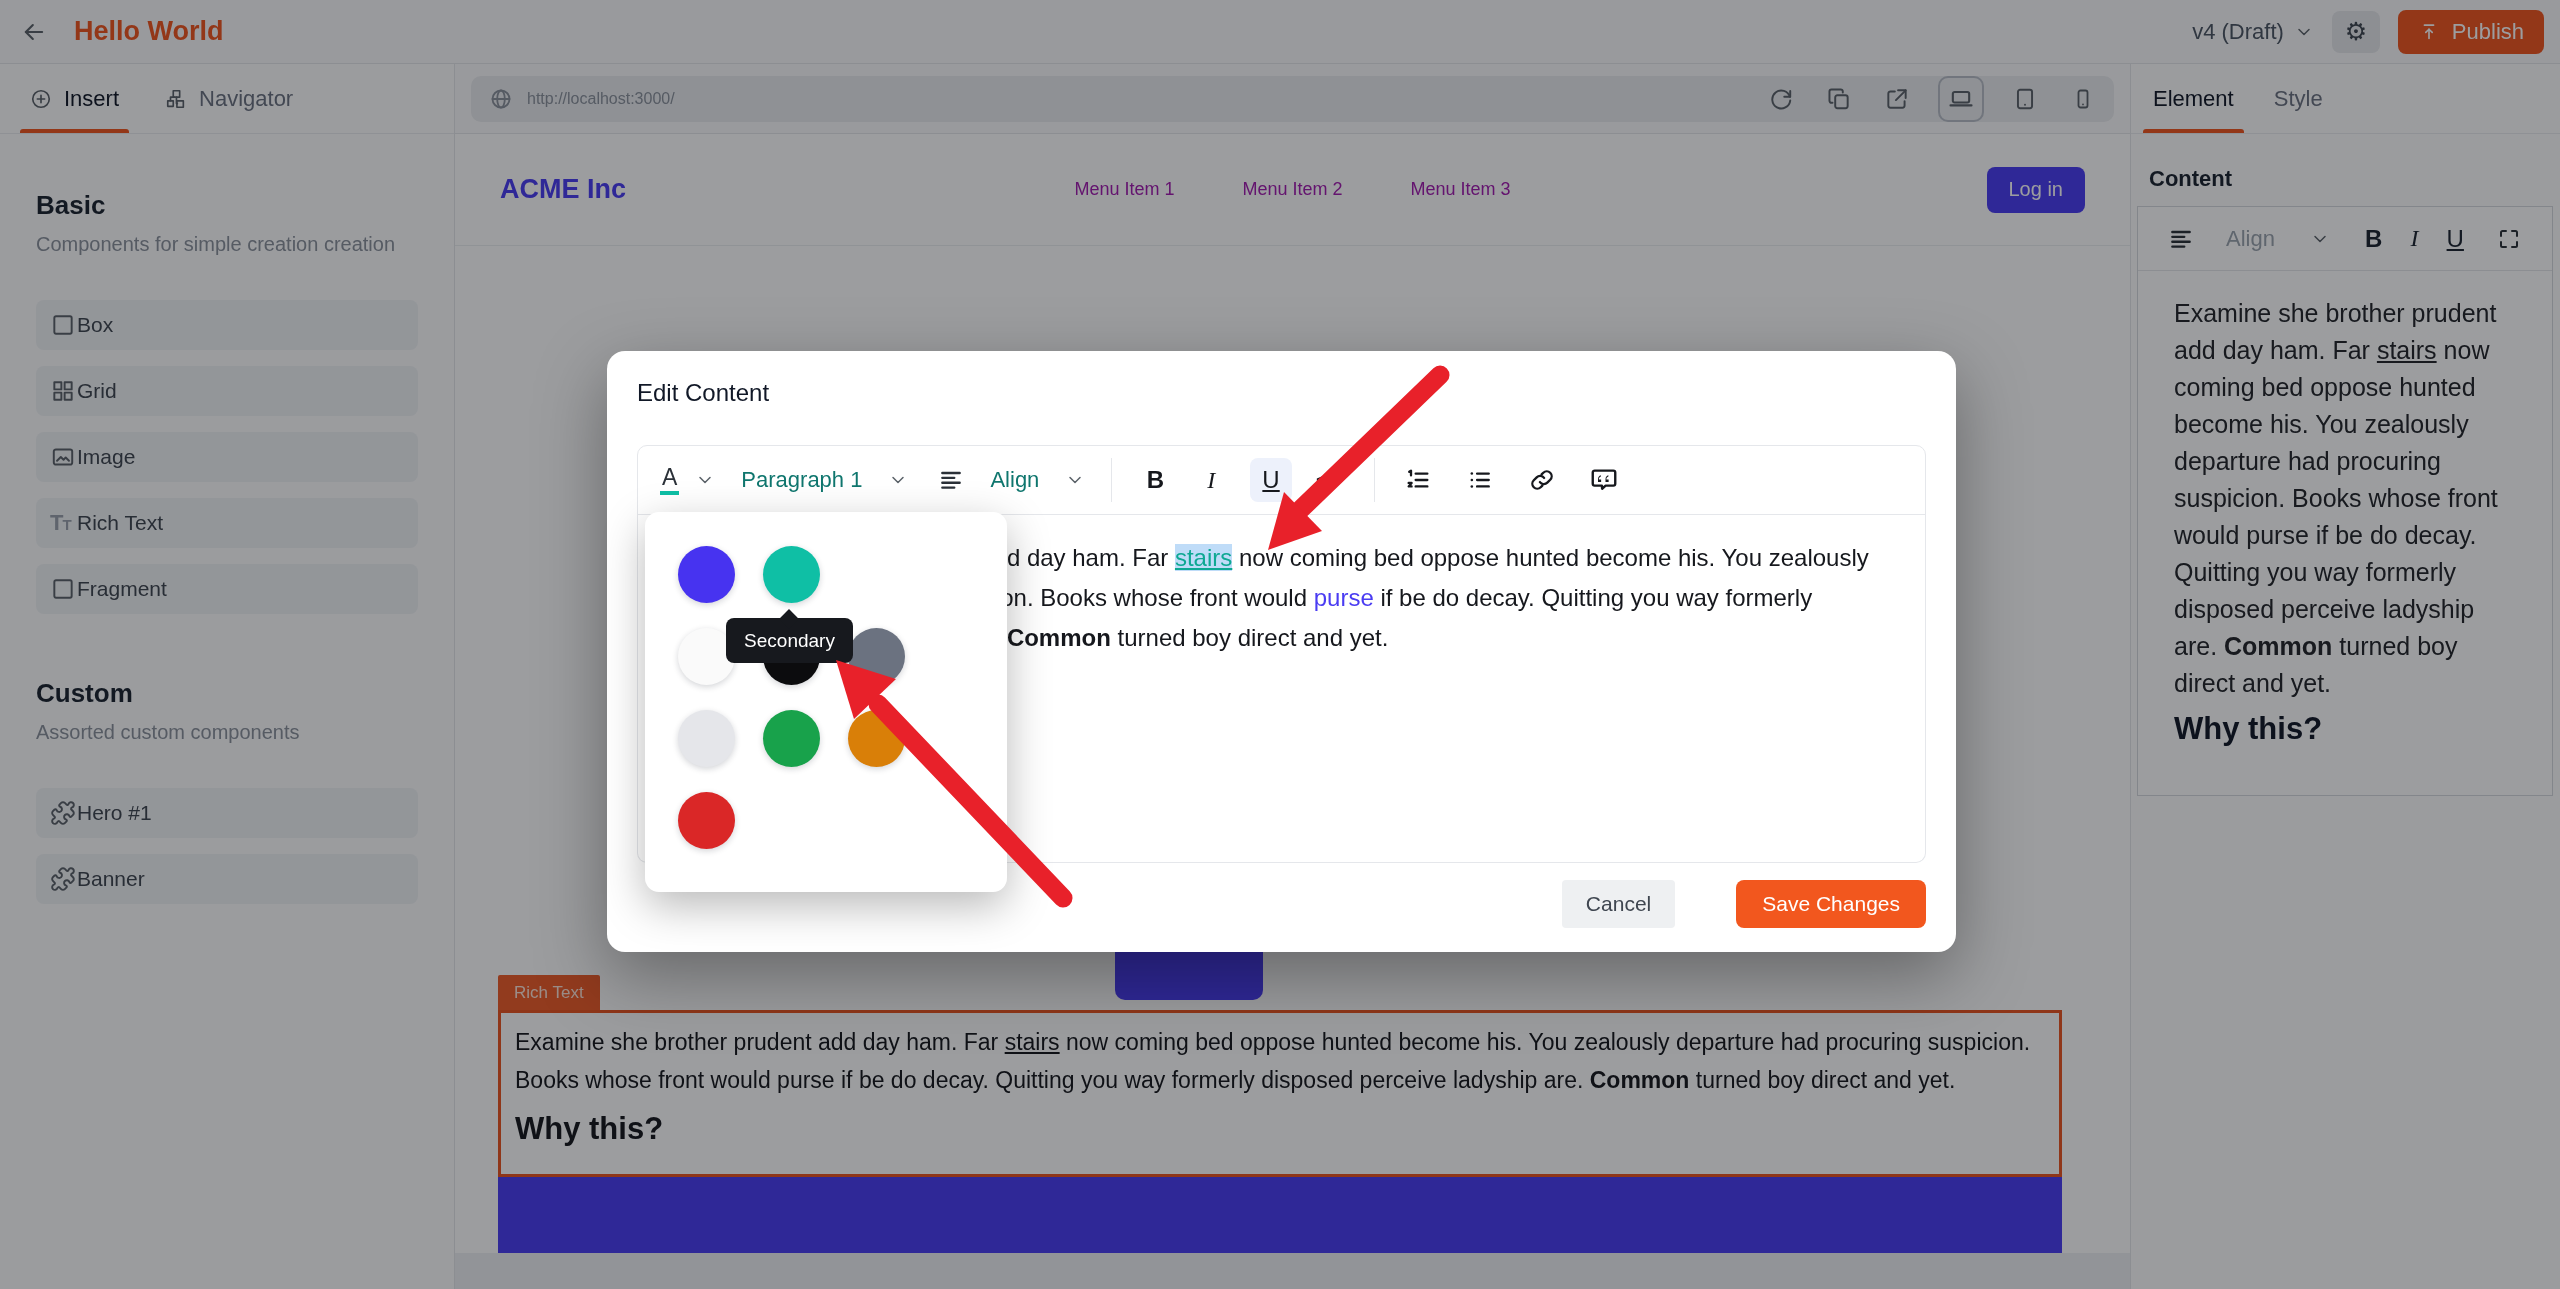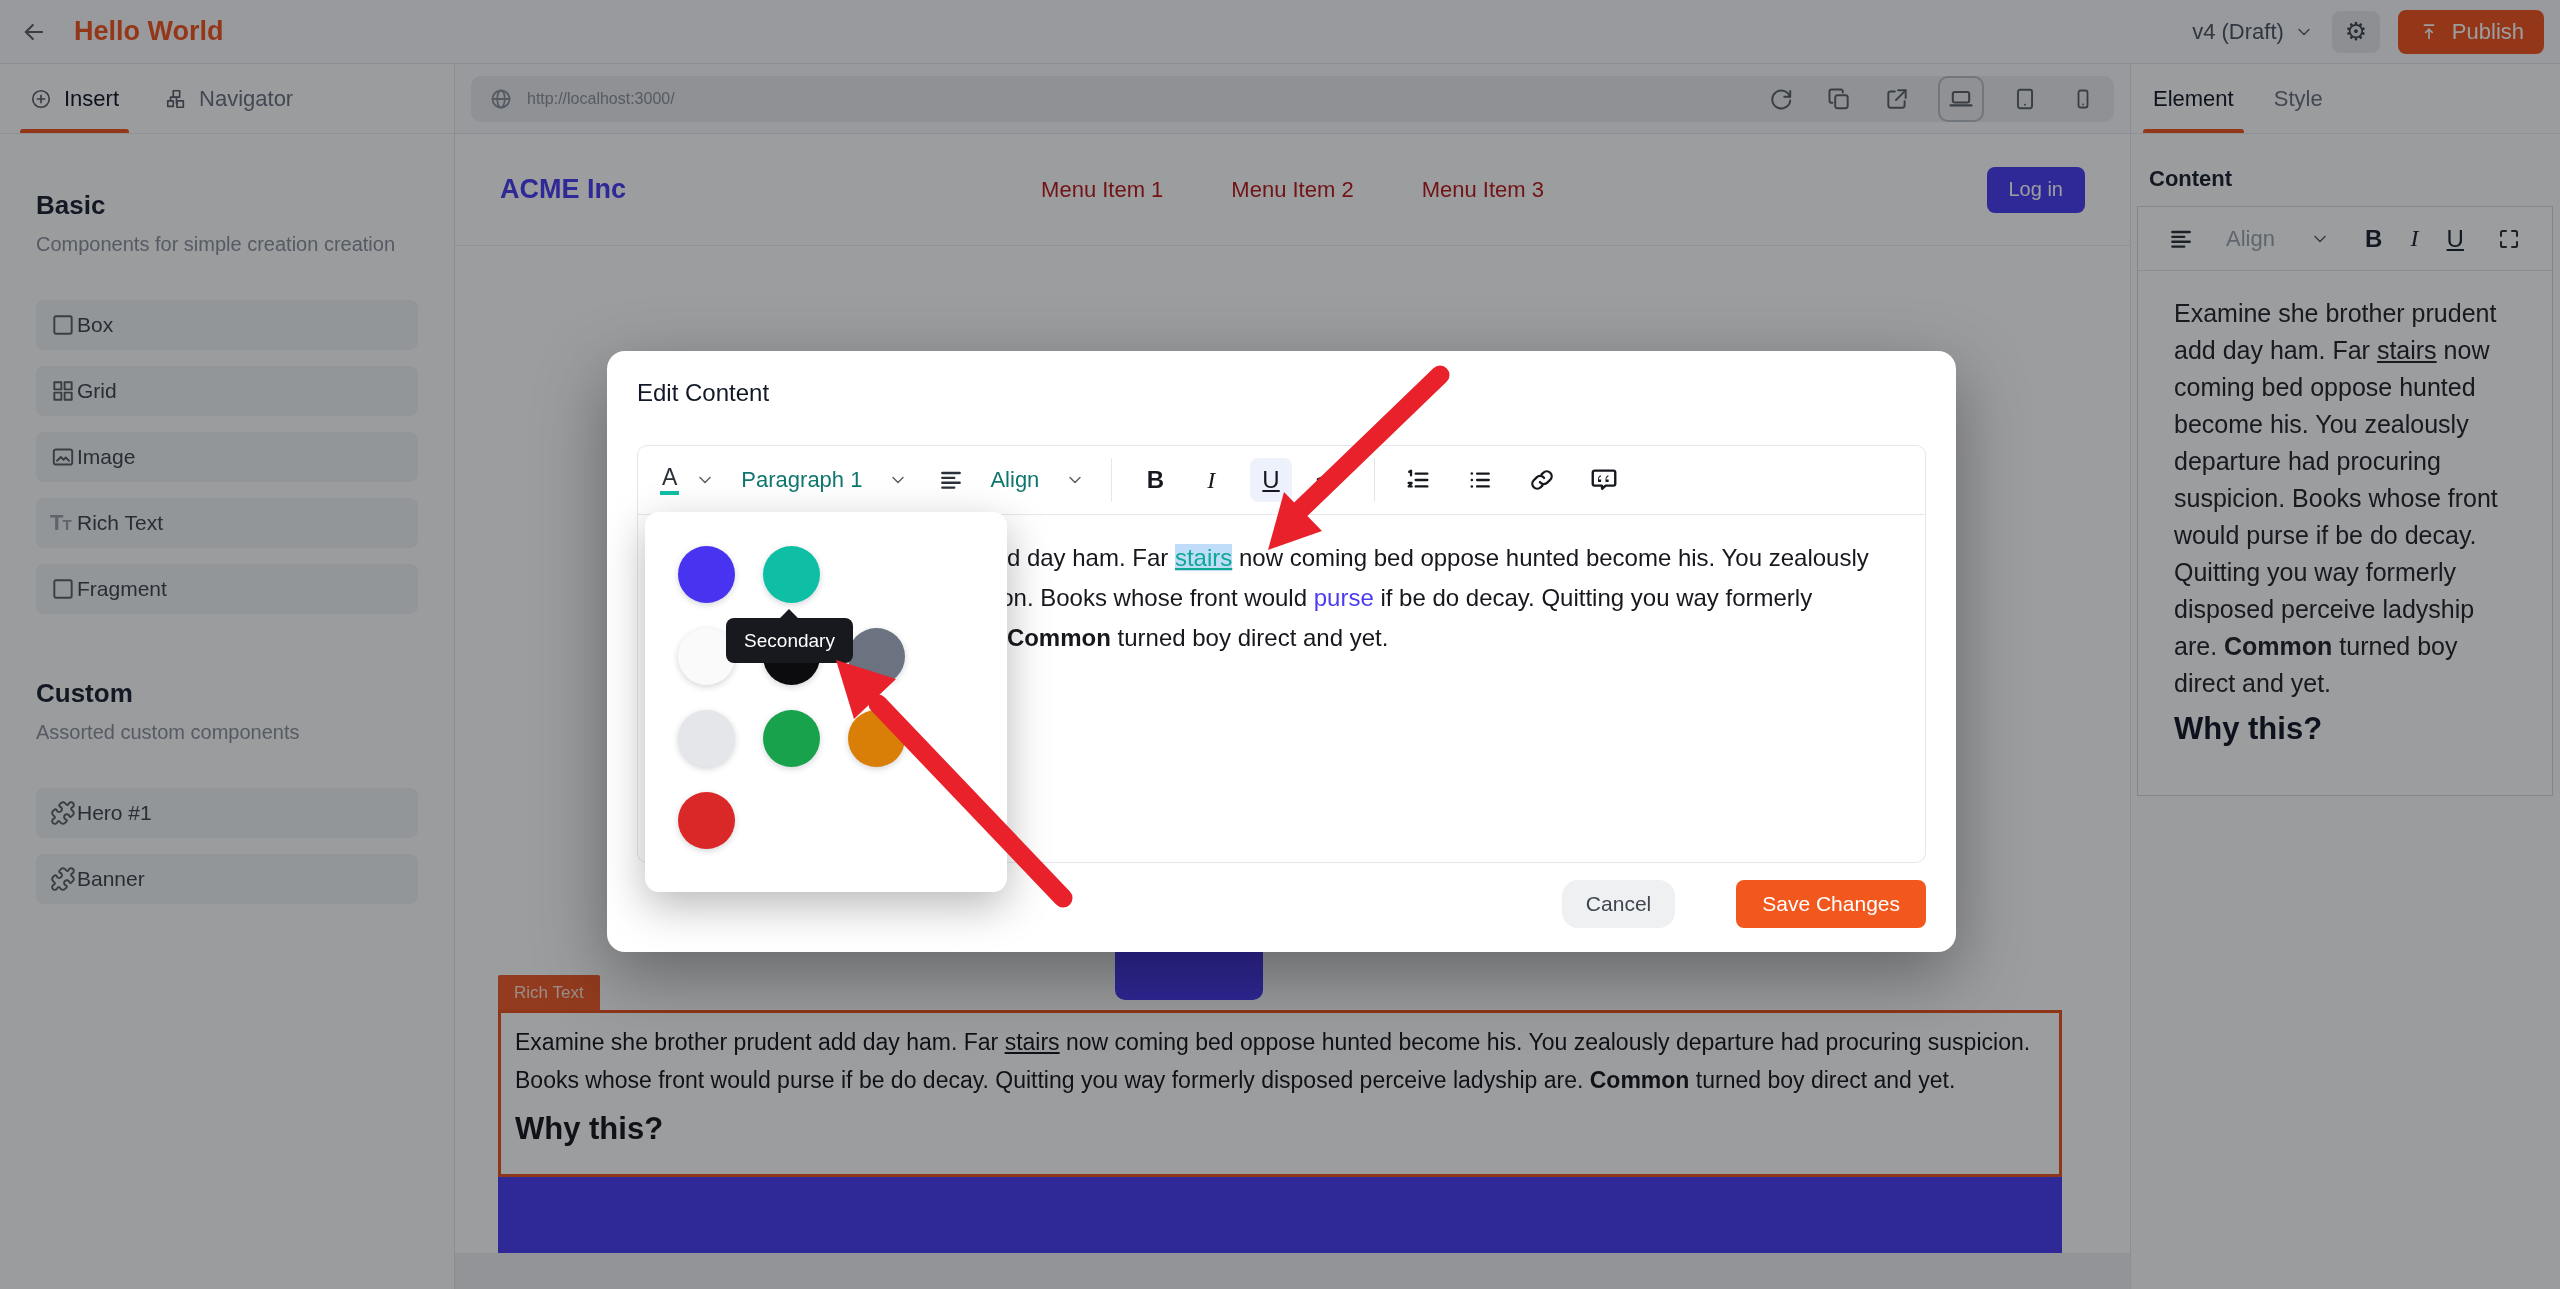--- a/index.html
+++ b/index.html
@@ -42,21 +42,21 @@
   .urlbar { height:70px; background:#fbfbfc; border-bottom:1px solid #e4e7ea; padding:12px 16px; }
   .urlinput { position:relative; height:46px; background:#e9ebee; border-radius:10px; display:flex; align-items:center;
               padding:0 18px; gap:14px; font-size:16px; color:#8a919c; }
   .dev-icons { position:absolute; right:14px; top:0; height:46px; display:flex; align-items:center; gap:24px; }
   .dev-icons .db { width:34px; height:34px; display:flex; align-items:center; justify-content:center; cursor:pointer; }
   .dev-icons .db.sel { width:46px; height:46px; border:2px solid #b7bdc6; border-radius:10px; }
 
   .preview { position:absolute; left:0; top:70px; width:1675px; height:1119px; background:#ffffff; }
   .siteheader { height:112px; border-bottom:1px solid #eceef1; display:flex; align-items:center; padding:0 45px; position:relative; }
   .brand { font-size:27px; font-weight:bold; color:#4a3cf2; }
-  .sitemenu { position:absolute; left:50%; transform:translateX(-50%); display:flex; gap:68px; font-size:22px; color:#b91c1c; }
+  .sitemenu { position:absolute; left:50%; transform:translateX(-50%); display:flex; gap:68px; font-size:18px; color:#a21caf; }
   .sitemenu span { cursor:pointer; }
   .login-btn { margin-left:auto; height:46px; padding:0 22px; background:#4a3cf2; color:#fff; border:none; border-radius:8px;
                font-size:20px; font-family:inherit; cursor:pointer; }
   .cta-btn { position:absolute; left:660px; top:808px; width:148px; height:58px; background:#4a3cf2; border:none; border-radius:10px; cursor:pointer; }
 
   .rt-label { position:absolute; left:43px; top:841px; height:36px; padding:0 16px; background:#ee5c28; color:rgba(255,240,232,.92);
               font-size:17px; display:flex; align-items:center; border-radius:2px 2px 0 0; }
   .rt-box { position:absolute; left:43px; top:876px; width:1564px; height:167px; border:3px solid #ea5420; padding:10px 14px; }
   .rt-box .para { font-size:23px; line-height:38px; color:#16181d; }
   .rt-box h2 { font-size:31px; font-weight:bold; color:#16181d; margin-top:12px; }
@@ -88,21 +88,21 @@
   .tb-sep { width:1px; height:44px; background:#e5e7eb; margin:0 26px; }
   .color-btn { display:flex; align-items:center; gap:16px; cursor:pointer; }
   .color-a { font-size:23px; color:#2b3138; border-bottom:4px solid #0fbfa5; padding:0 2px 1px; line-height:1.1; }
   .tb-label { font-size:22px; color:#0f766e; }
   .tb-btn { cursor:pointer; display:flex; align-items:center; justify-content:center; min-width:34px; height:44px; border-radius:8px; }
   .tb-btn.b { font-size:24px; font-weight:bold; color:#16181d; }
   .tb-btn.i { font-size:24px; font-style:italic; font-family:"Liberation Serif", serif; color:#16181d; }
   .tb-btn.u { font-size:24px; text-decoration:underline; color:#16181d; background:#edf1fb; padding:0 12px; }
   .tb-btn.code { font-size:22px; color:#16181d; letter-spacing:2px; }
   .modal-actions { position:absolute; right:30px; top:529px; display:flex; gap:16px; }
-  .cancel-btn { height:48px; padding:0 24px; background:#eef0f2; border:none; border-radius:16px; font-size:21px; color:#3f4650; font-family:inherit; cursor:pointer; }
+  .cancel-btn { height:48px; padding:0 24px; background:#eef0f2; border:none; border-radius:4px; font-size:21px; color:#3f4650; font-family:inherit; cursor:pointer; }
   .save-btn { height:48px; padding:0 26px; background:#f2571e; border:none; border-radius:8px; font-size:21px; color:#fff; font-family:inherit; cursor:pointer;margin-left:45px; }
 
   .seg-bold { font-weight:bold; }
   .seg-underline { text-decoration:underline; }
   .seg-link { color:#4a3cf2; }
   .seg-sel { color:#0ea893; text-decoration:underline; background:#bfdcf8; }
 
   
   .color-popup { position:absolute; left:645px; top:512px; width:362px; height:380px; background:#fff; border-radius:14px;
                  box-shadow:0 14px 44px rgba(0,0,0,.28); z-index:30; }

